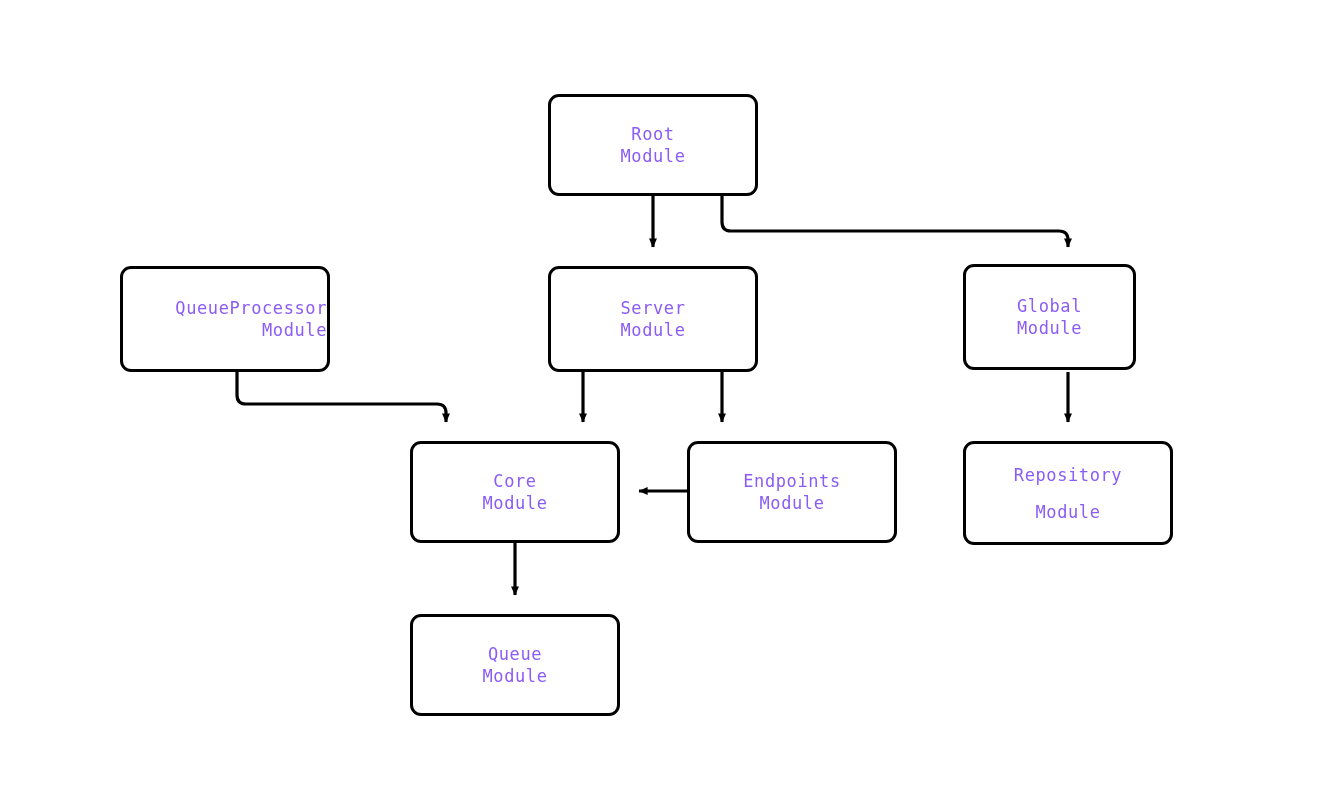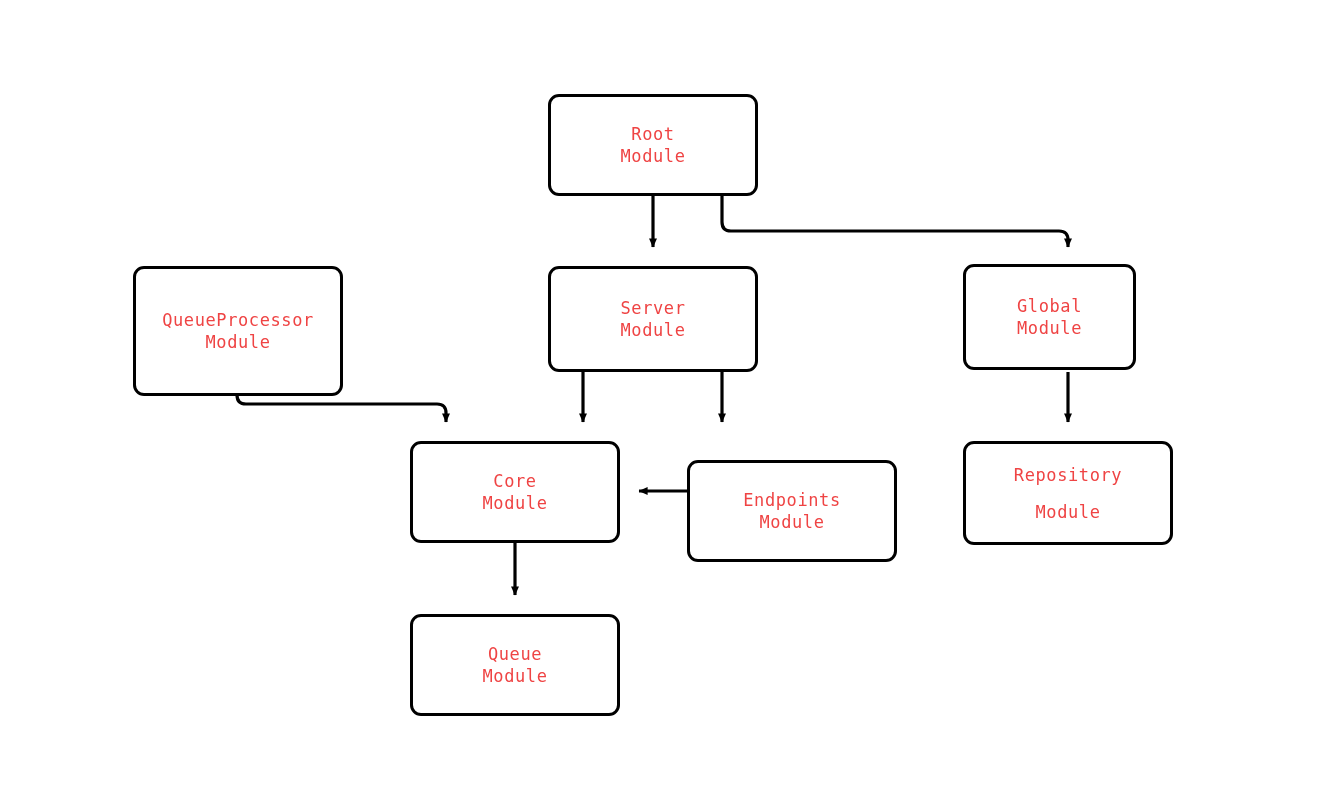--- a/index.html
+++ b/index.html
@@ -36,21 +36,21 @@
     display: flex;
     flex-direction: column;
     align-items: center;
     justify-content: center;
     z-index: 2;
   }
   .node-line {
     font-size: 17px;
     line-height: 22px;
     letter-spacing: 0.6px;
-    color: #ef4444;
+    color: #8b5cf6;
     white-space: nowrap;
     font-weight: 400;
   }
 </style>
 </head>
 <body>
 
 <div id="diagram-canvas">
 
   <svg id="edge-layer" viewBox="0 0 1337 809" width="1337" height="809" xmlns="http://www.w3.org/2000/svg">
@@ -75,41 +75,41 @@
     <path d="M 687 491 L 639 491" fill="none" stroke="#000000" stroke-width="3.2" marker-end="url(#arrowhead)"></path>
 
     <path d="M 515 543 L 515 595" fill="none" stroke="#000000" stroke-width="3.2" marker-end="url(#arrowhead)"></path>
   </svg>
 
   <div class="node" style="left:548px; top:94px; width:210px; height:102px;">
     <div class="node-line">Root</div>
     <div class="node-line">Module</div>
   </div>
 
-  <div class="node" style="left:133px; top:266px; width:210px; height:130px;">
+  <div class="node" style="left:120px; top:266px; width:210px; height:106px;align-items:flex-end;">
     <div class="node-line">QueueProcessor</div>
     <div class="node-line">Module</div>
   </div>
 
   <div class="node" style="left:548px; top:266px; width:210px; height:106px;text-align:center;">
     <div class="node-line">Server</div>
     <div class="node-line">Module</div>
   </div>
 
   <div class="node" style="left:963px; top:264px; width:173px; height:106px;">
     <div class="node-line">Global</div>
     <div class="node-line">Module</div>
   </div>
 
   <div class="node" style="left:410px; top:441px; width:210px; height:102px;text-align:right;">
     <div class="node-line">Core</div>
     <div class="node-line">Module</div>
   </div>
 
-  <div class="node" style="left:687px; top:460px; width:210px; height:102px;text-align:right;">
+  <div class="node" style="left:687px; top:441px; width:210px; height:102px;text-align:right;">
     <div class="node-line">Endpoints</div>
     <div class="node-line">Module</div>
   </div>
 
   <div class="node" style="left:963px; top:441px; width:210px; height:104px;gap:15px;">
     <div class="node-line">Repository</div>
     <div class="node-line">Module</div>
   </div>
 
   <div class="node" style="left:410px; top:614px; width:210px; height:102px;">

